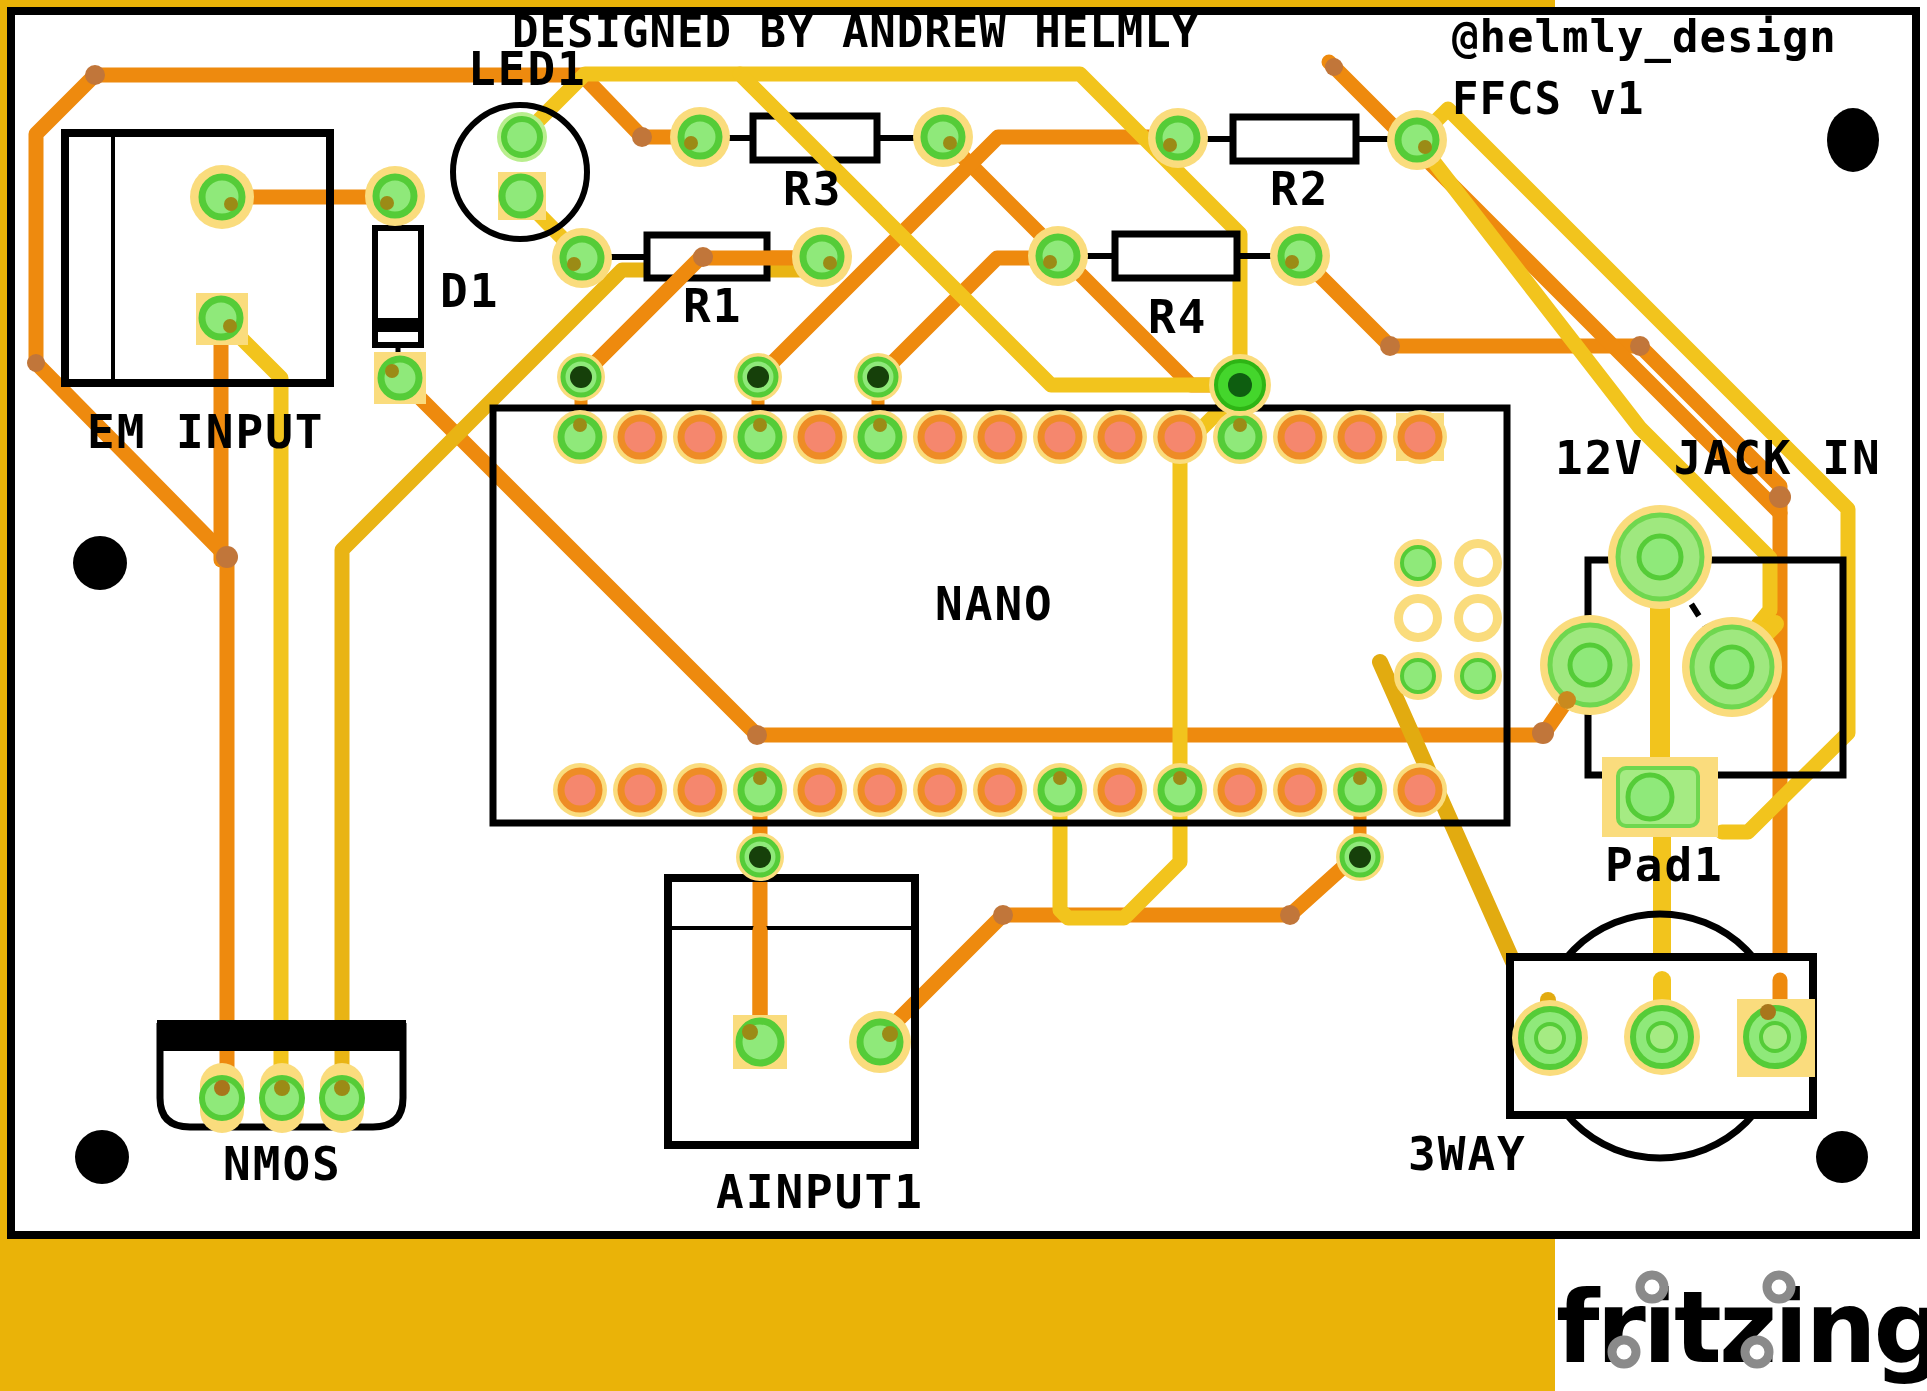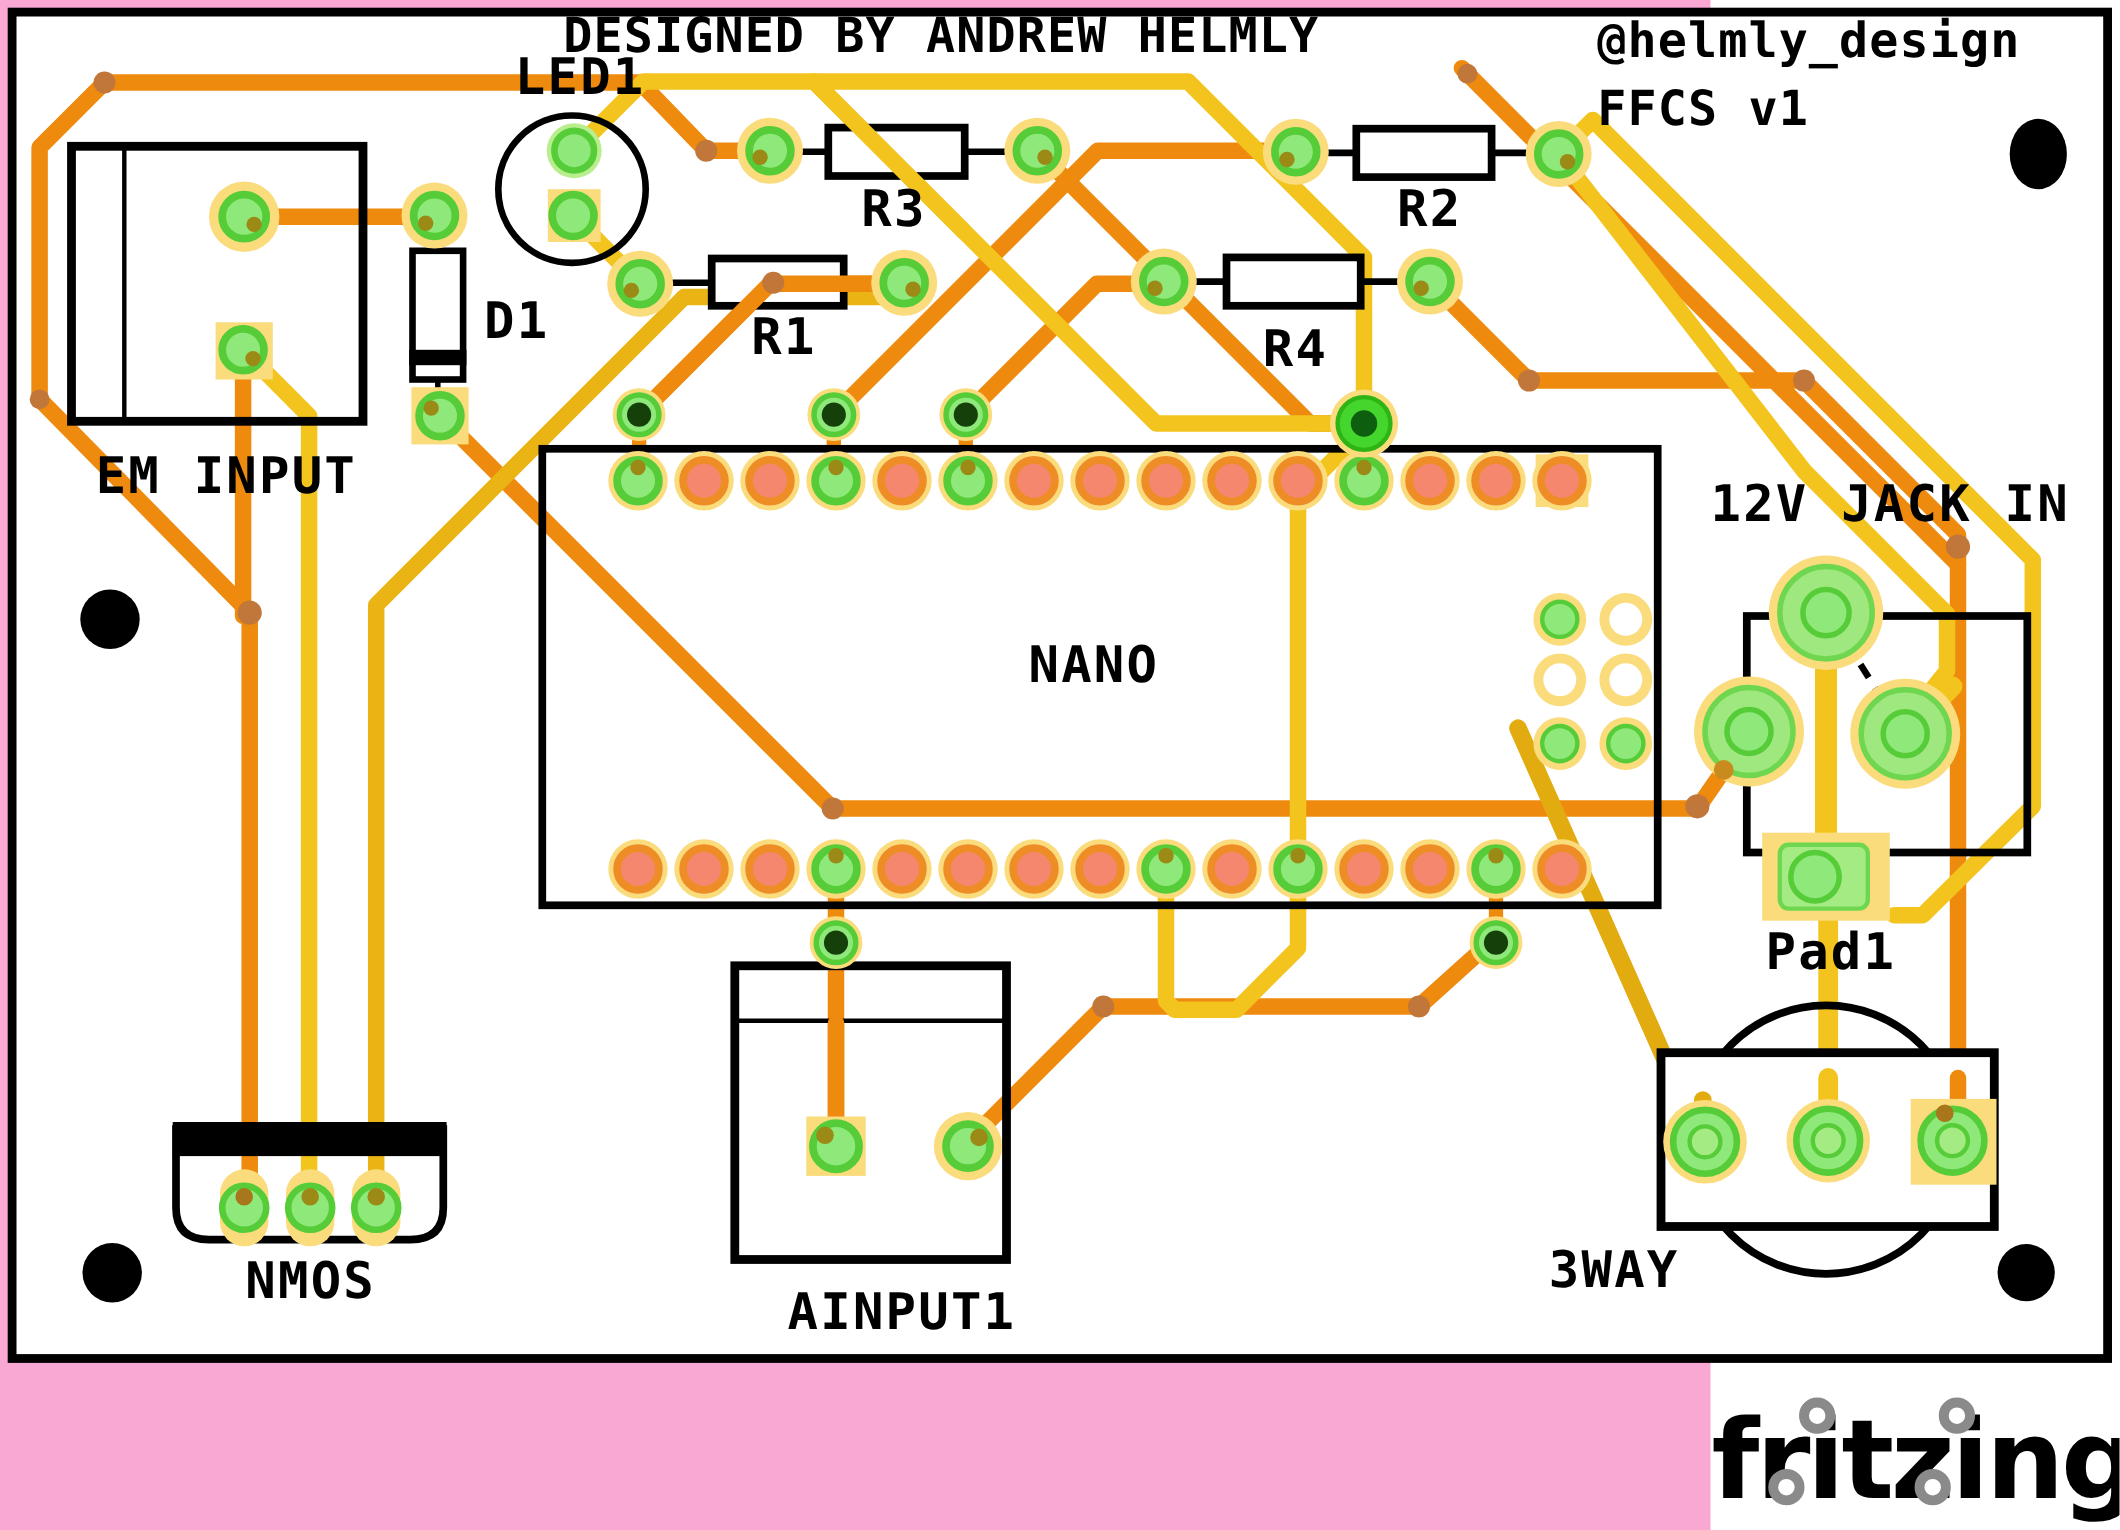--- a/index.html
+++ b/index.html
@@ -1,16 +1,16 @@
 <!DOCTYPE html>
 <html><head>
 <meta charset="utf-8">
 <style>
   html,body{margin:0;padding:0;background:#ffffff;}
-  #stage{position:relative;width:1555px;height:1391px;background:#f9a8d4;}
+  #stage{position:relative;width:1555px;height:1391px;background:#eab308;}
   svg{display:block}
   text{font-family:"DejaVu Sans Mono","Liberation Mono",monospace;font-weight:bold;fill:#000;}
   .silk{stroke:#000;fill:none;}
   .comp-label{font-size:46px;letter-spacing:2px;}
   .hdr{font-size:44px;letter-spacing:1px;}
   .logo-text{font-family:"DejaVu Sans","Liberation Sans",sans-serif;font-weight:bold;
              font-size:100px;letter-spacing:-3px;}
 </style>
 </head>
 <body>

